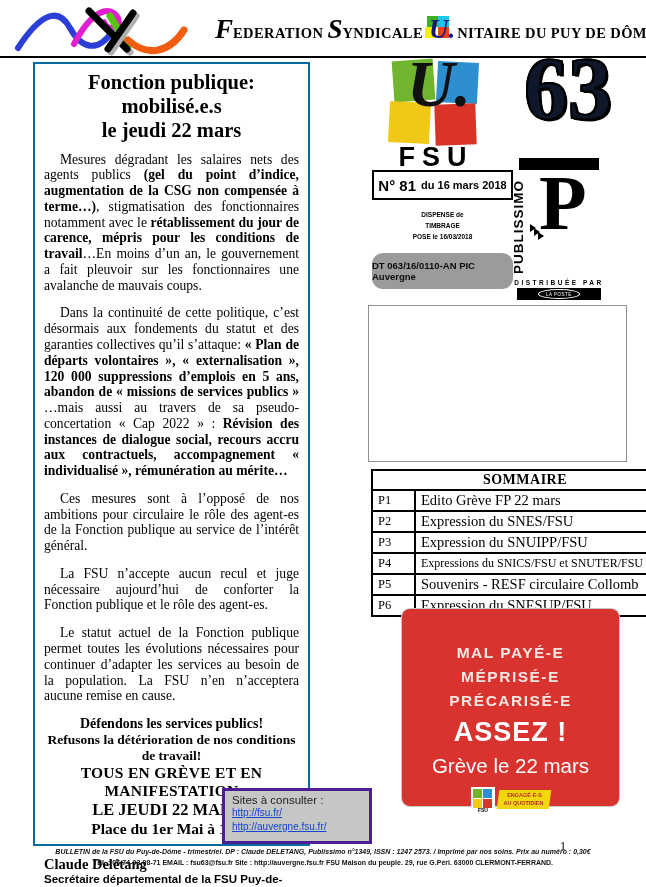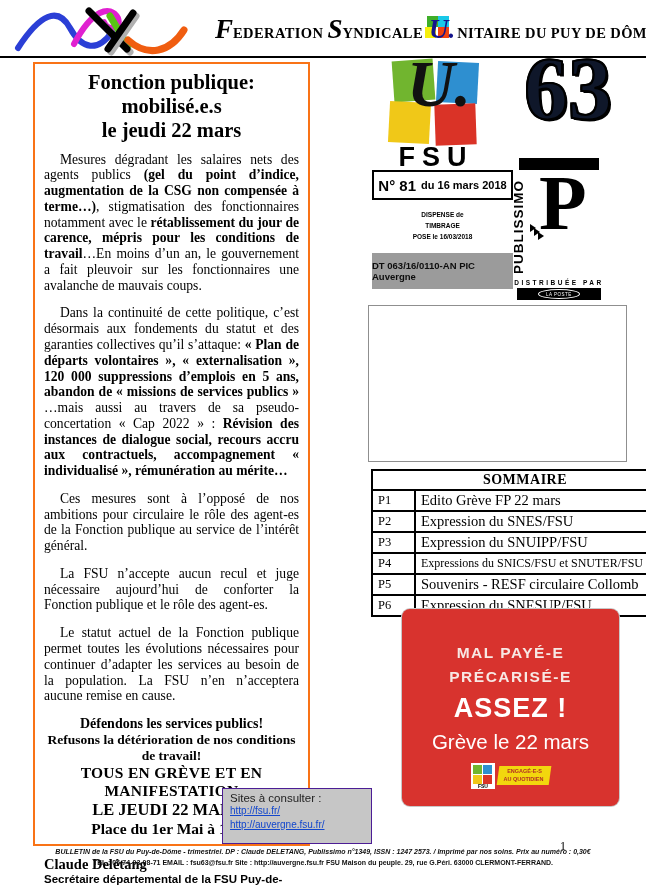--- a/index.html
+++ b/index.html
@@ -14,37 +14,37 @@
   .head-title .caps{font-size:14.5px;font-weight:bold;letter-spacing:.4px;}
   .u-wrap{position:relative;display:inline-block;padding:0 2px;}
   .u-wrap .sq{position:absolute;width:11px;height:11px;z-index:0;}
   .u-wrap .sq.g{left:0;top:2px;background:#3fae29;}
   .u-wrap .sq.c{left:11px;top:2px;background:#19c8e8;}
   .u-wrap .sq.y{left:-2px;top:13px;background:#f6ef0c;}
   .u-wrap .sq.r{left:11px;top:13px;background:#f3420f;}
   .u-wrap .dropcap{position:relative;z-index:1;color:#14148c;}
 
   
-  .article{position:absolute;left:33px;top:62px;width:277px;height:784px;border:2px solid #f97316;
+  .article{position:absolute;left:33px;top:62px;width:277px;height:784px;border:2px solid #0369a1;
            box-sizing:border-box;padding:4px 9px 4px 9px;}
   .article h1{margin:2px 0 9px 0;text-align:center;font-size:20.5px;line-height:1.18;font-weight:bold;}
   .article p.par{margin:0 0 12px 0;font-size:13.6px;line-height:1.16;text-align:justify;text-indent:16px;}
   .article .ctr{text-align:center;font-weight:bold;margin:0;}
   .sl1{font-size:14px;}
   .sl2{font-size:13.5px;margin-bottom:2px;}
   .call1{font-size:15.5px;margin-top:16px;letter-spacing:.3px;}
   .call2{font-size:16.5px;margin-top:21px;}
   .call3{font-size:15.5px;margin-top:21px;}
   .sig-name{font-weight:bold;font-size:14.5px;margin-top:18px;}
   .sig-role{font-weight:bold;font-size:11.5px;font-family:"Liberation Sans","DejaVu Sans",sans-serif;}
   .photo{margin:10px 0 0 14px;display:block;}
 
   
   .sites-box{position:absolute;left:222px;top:788px;width:150px;height:56px;background:#c6c6c6;
-             border:1px solid #4c1d95;box-sizing:border-box;padding:3px 7px;
+             border:3px solid #4c1d95;box-sizing:border-box;padding:3px 7px;
              font-family:"Liberation Sans","DejaVu Sans",sans-serif;}
   .sites-box .lbl{font-size:11.5px;color:#222;}
   .sites-box a{display:block;font-size:10px;color:#1347cc;text-decoration:underline;line-height:1.35;}
 
   
   .fsu-logo{position:absolute;left:389px;top:60px;width:100px;height:108px;}
   .fsu-logo .sq{position:absolute;width:41px;height:41px;}
   .fsu-logo .sq.g{left:4px;top:0;background:#71b52f;transform:rotate(-4deg);}
   .fsu-logo .sq.b{left:48px;top:2px;background:#2e8fd0;transform:rotate(3deg);}
   .fsu-logo .sq.y{left:0px;top:42px;background:#f0c818;transform:rotate(3deg);}
@@ -59,21 +59,21 @@
          text-shadow:-1px -1px 0 #000,1px -1px 0 #000,-1px 1px 0 #000,2px 2px 0 #000;}
   .issue-box{position:absolute;left:372px;top:170px;width:141px;height:30px;border:2px solid #000;
              box-sizing:border-box;display:flex;align-items:center;justify-content:center;gap:5px;
              font-family:"Liberation Sans","DejaVu Sans",sans-serif;white-space:nowrap;}
   .issue-box .no{font-size:15px;font-weight:bold;}
   .issue-box .dt{font-size:11px;font-weight:bold;}
   .postage{position:absolute;left:372px;top:209px;width:141px;text-align:center;
            font-family:"Liberation Sans","DejaVu Sans",sans-serif;font-weight:bold;font-size:6.5px;line-height:1.7;}
   .routing{position:absolute;left:372px;top:253px;width:141px;height:36px;background:#9b9b9b;
            display:flex;align-items:center;justify-content:center;
-           font-family:"Liberation Sans","DejaVu Sans",sans-serif;font-weight:bold;font-size:9.5px;color:#0d0d0d;}
+           font-family:"Liberation Sans","DejaVu Sans",sans-serif;font-weight:bold;font-size:9.5px;color:#0d0d0d;border-radius:11px;}
   .publissimo{position:absolute;left:513px;top:158px;width:92px;height:142px;}
   .publissimo .topbar{position:absolute;left:6px;top:0;width:80px;height:12px;background:#000;}
   .publissimo .vtext{position:absolute;left:-2px;top:14px;height:110px;width:18px;
         writing-mode:vertical-rl;transform:rotate(180deg);text-align:center;
         font-family:"Liberation Sans","DejaVu Sans",sans-serif;font-weight:bold;font-size:13.5px;letter-spacing:1px;}
   .publissimo .bigp{position:absolute;left:26px;top:6px;font-size:78px;font-weight:bold;line-height:1;}
   .publissimo .chev{position:absolute;left:16px;top:62px;}
   .publissimo .distrib{position:absolute;left:0;bottom:14px;width:92px;text-align:center;
         font-family:"Liberation Sans","DejaVu Sans",sans-serif;font-weight:bold;font-size:6.5px;letter-spacing:2.5px;}
   .publissimo .postbar{position:absolute;left:4px;bottom:0;width:84px;height:12px;background:#000;
@@ -260,20 +260,21 @@
         </tr>
     <tr>
           <td class="pg">P6</td>
           <td class="lb">Expression du SNESUP/FSU</td>
         </tr>
   </tbody>
     </table>
 
   <div class="poster">
     <div class="l">MAL PAYÉ-E</div>
+    <div class="l">MÉPRISÉ-E</div>
     <div class="l">PRÉCARISÉ-E</div>
     <div class="assez">ASSEZ !</div>
     <div class="greve">Grève le 22 mars</div>
     <div class="badges">
       <span class="chip">
         <span class="q g"></span>
         <span class="q b"></span>
         <span class="q y"></span>
         <span class="q r"></span>
         <span class="t">FSU</span>

